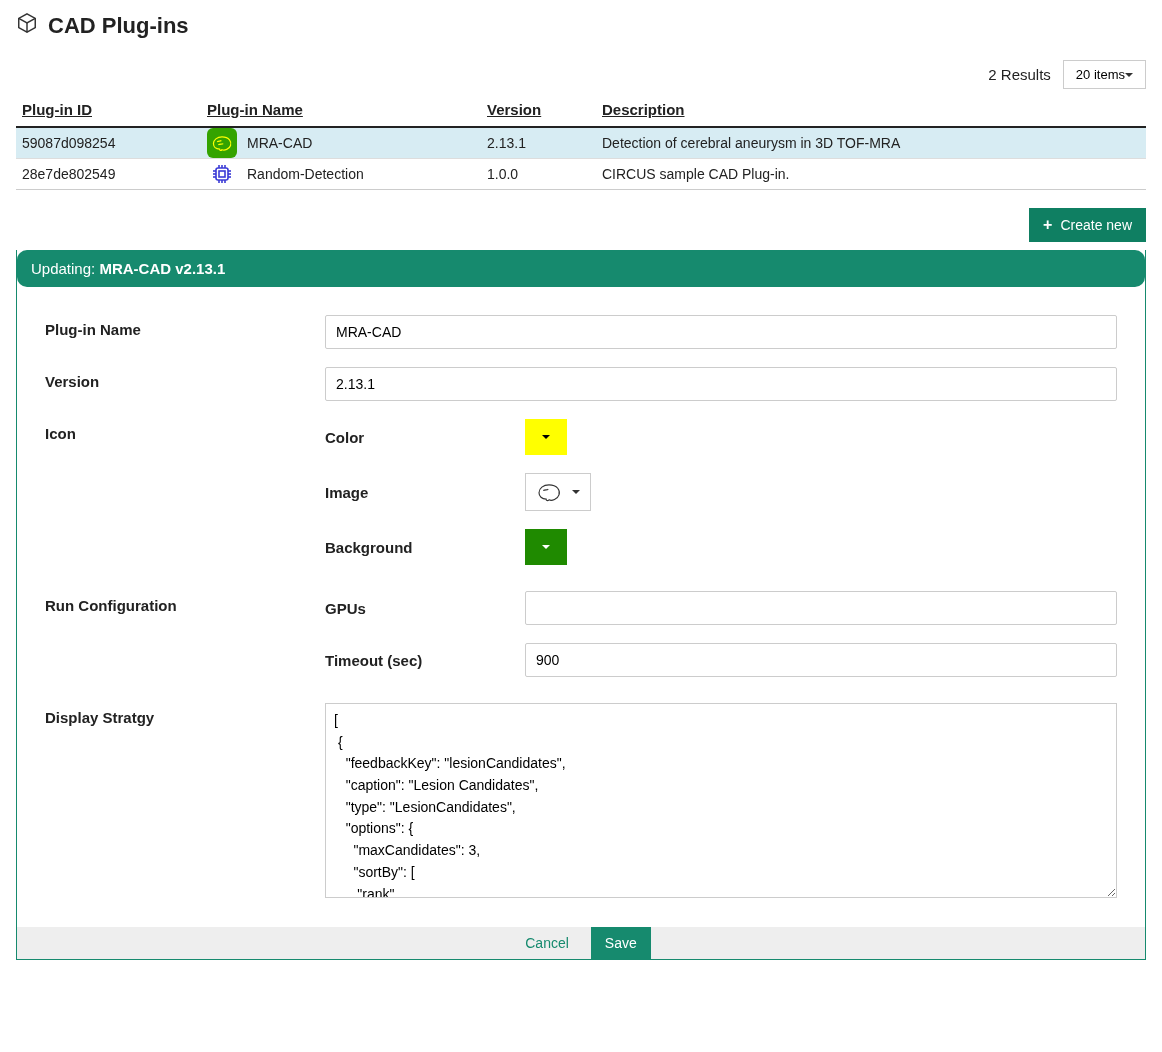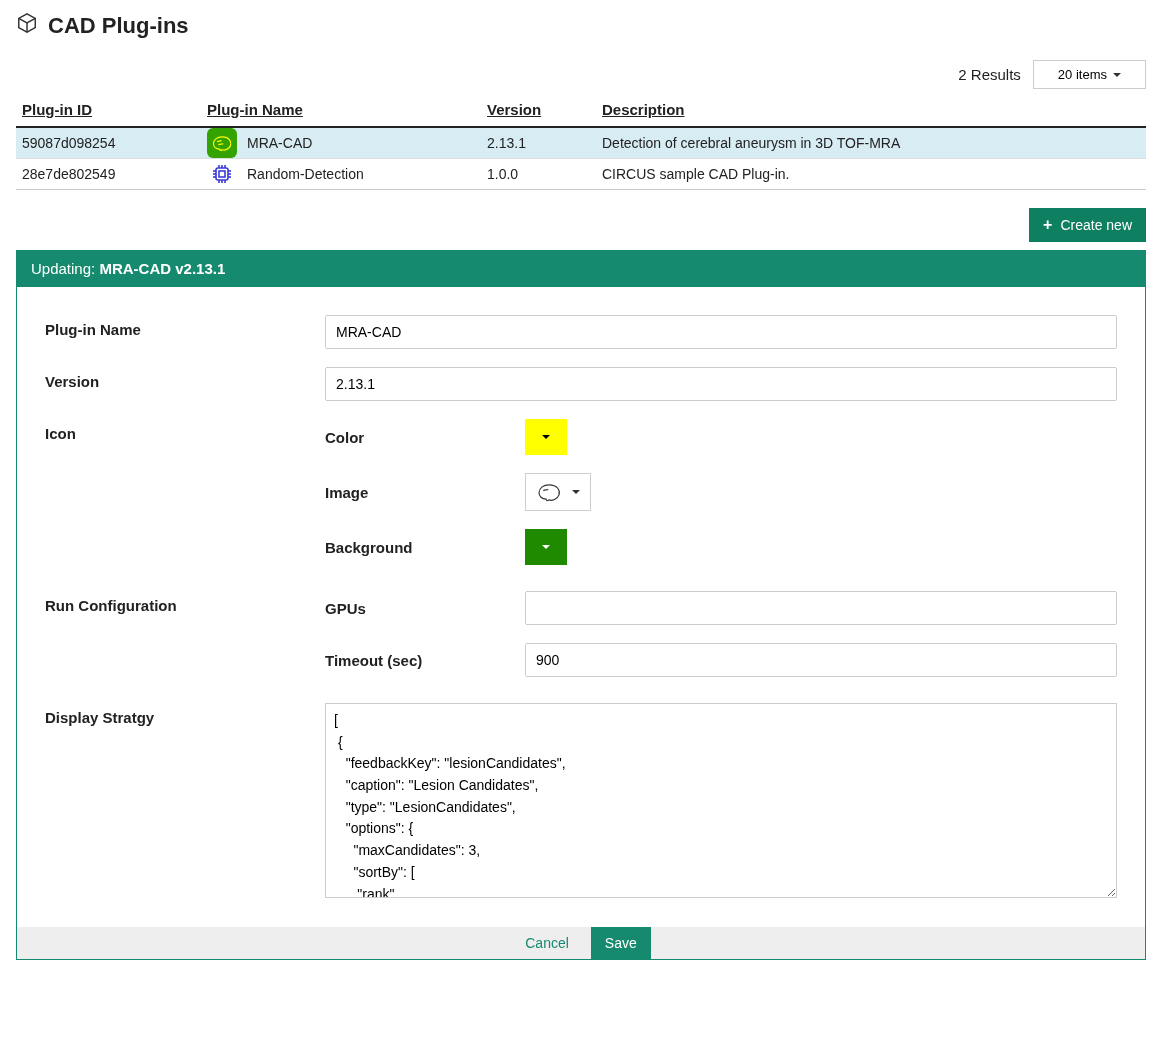--- a/index.html
+++ b/index.html
@@ -34,26 +34,25 @@
       align-items: center;
       gap: 12px;
       margin-bottom: 4px;
     }
     .results-count {
       font-size: 15px;
     }
     .dropdown-button {
       border: 1px solid #ccc;
       background: #fff;
-      padding: 6px 24px;
+      padding: 6px 12px;
       font-size: 13px;
       cursor: pointer;
       display: inline-flex;
       align-items: center;
-      gap: 6px;
     }
     .caret-down {
       display: inline-block;
       width: 0;
       height: 0;
       border-left: 4px solid transparent;
       border-right: 4px solid transparent;
       border-top: 4px solid #333;
     }
     table.plugin-table {
@@ -127,20 +126,21 @@
     }
     .editor-panel {
       border: 1px solid #168a6e;
       border-top: none;
     }
     .editor-header {
       background: #168a6e;
       color: #fff;
       padding: 10px 14px;
       font-size: 15px;
+      border-radius: 10px;
     }
     .editor-header .bold {
       font-weight: bold;
     }
     .editor-body {
       padding: 28px 28px 8px 28px;
     }
     .form-row {
       display: flex;
       align-items: flex-start;

